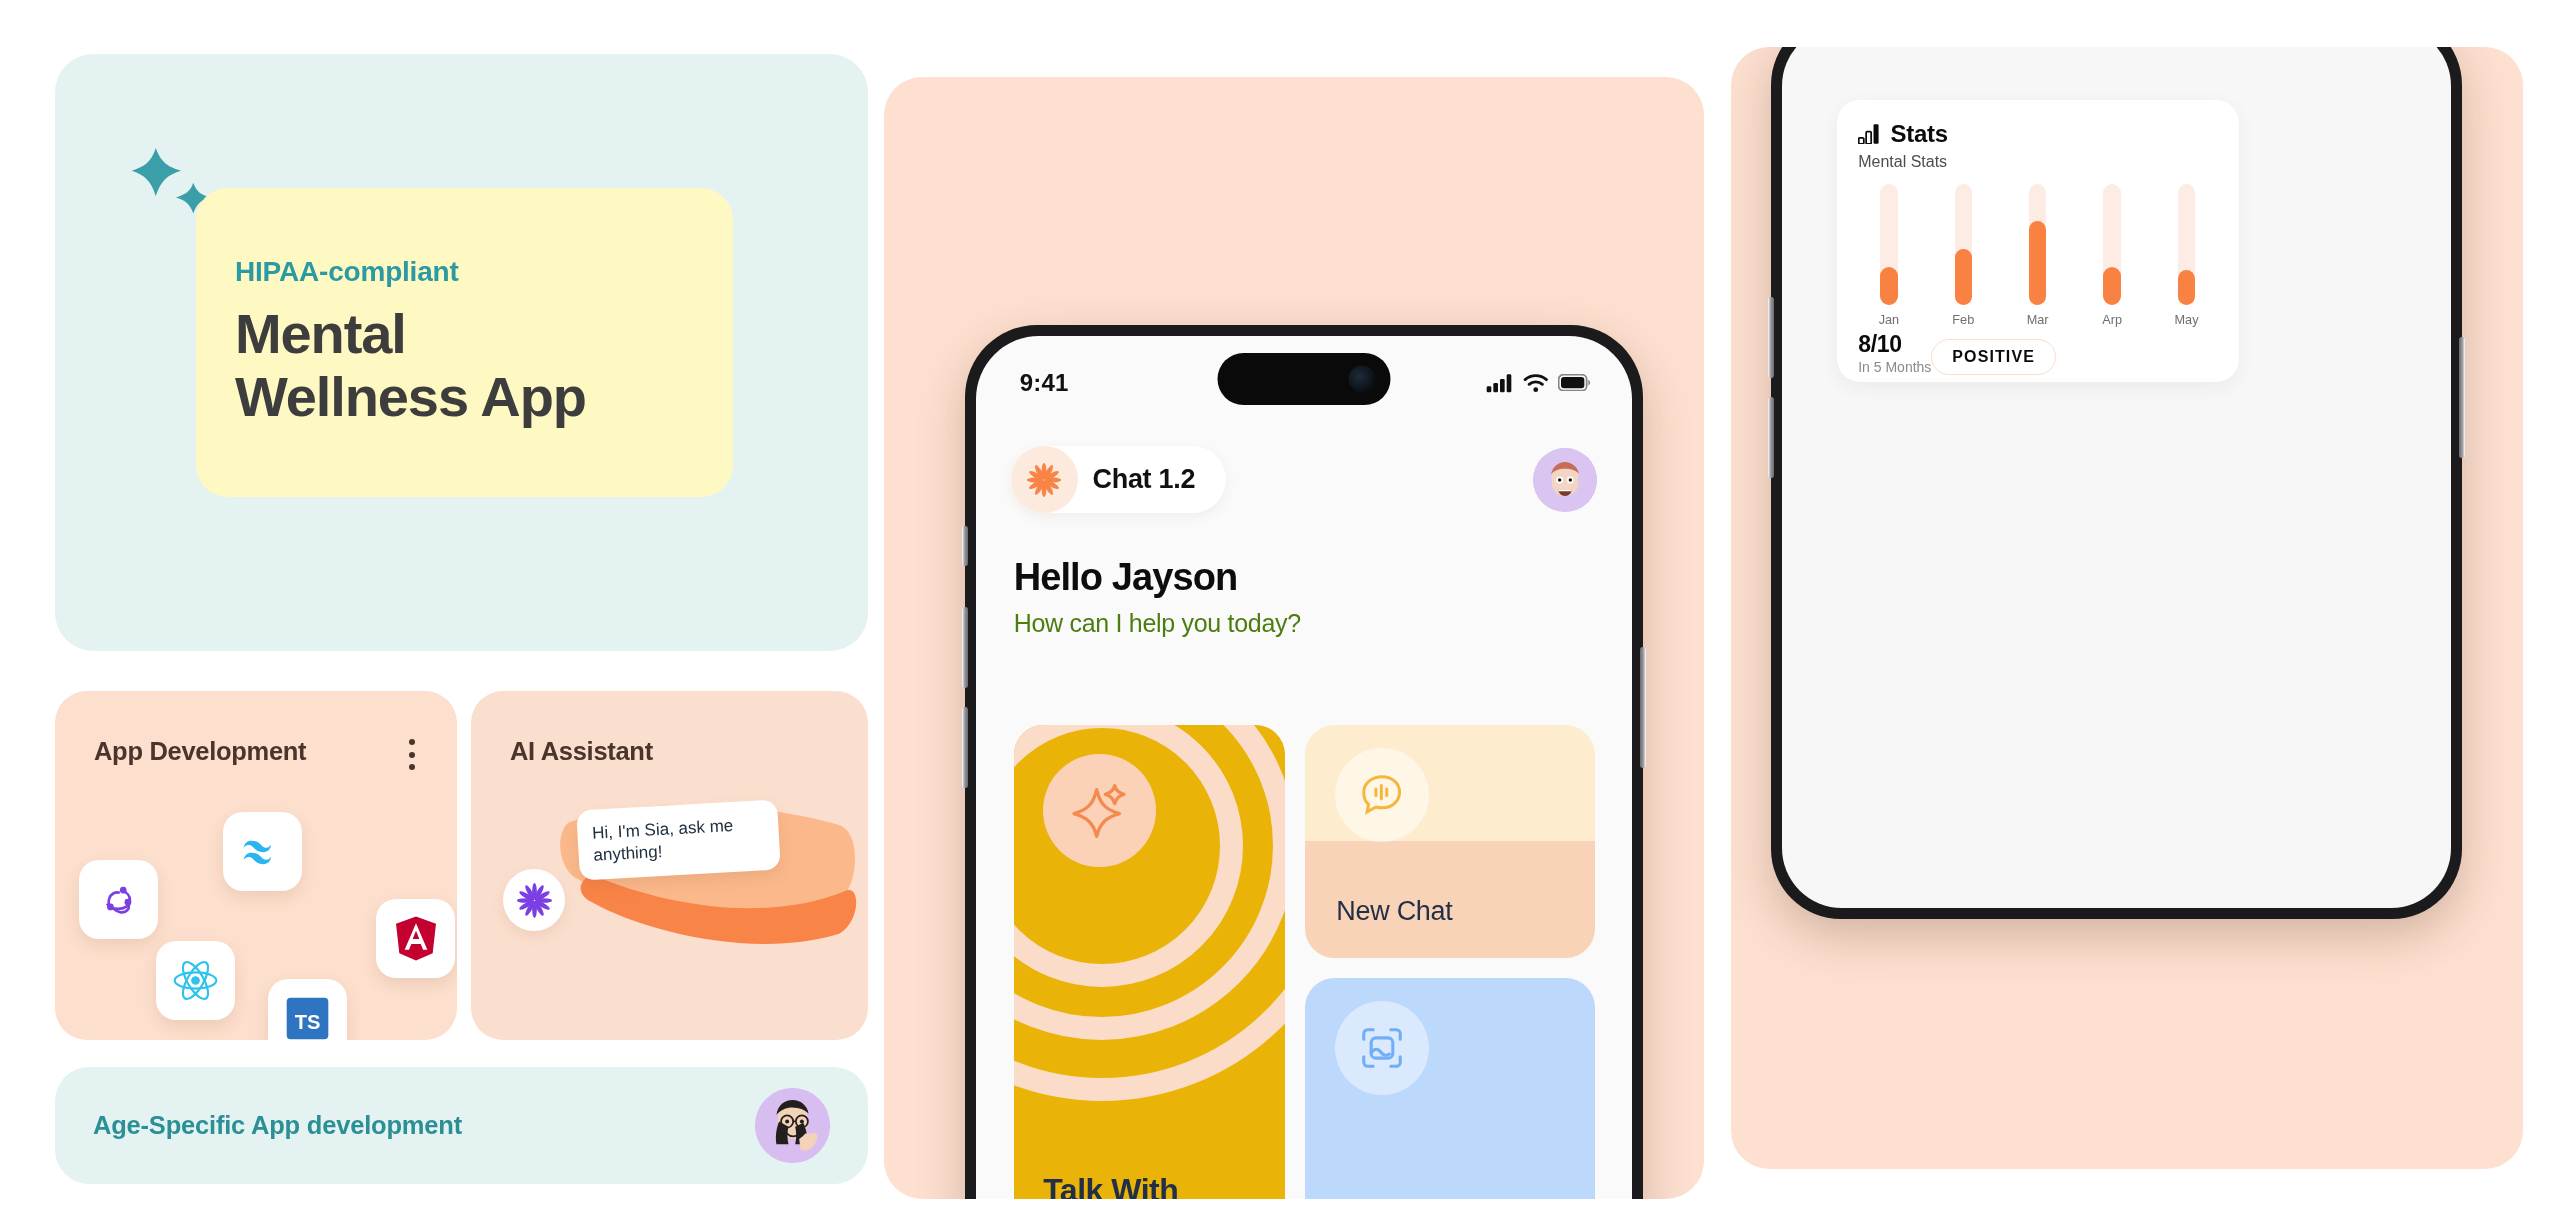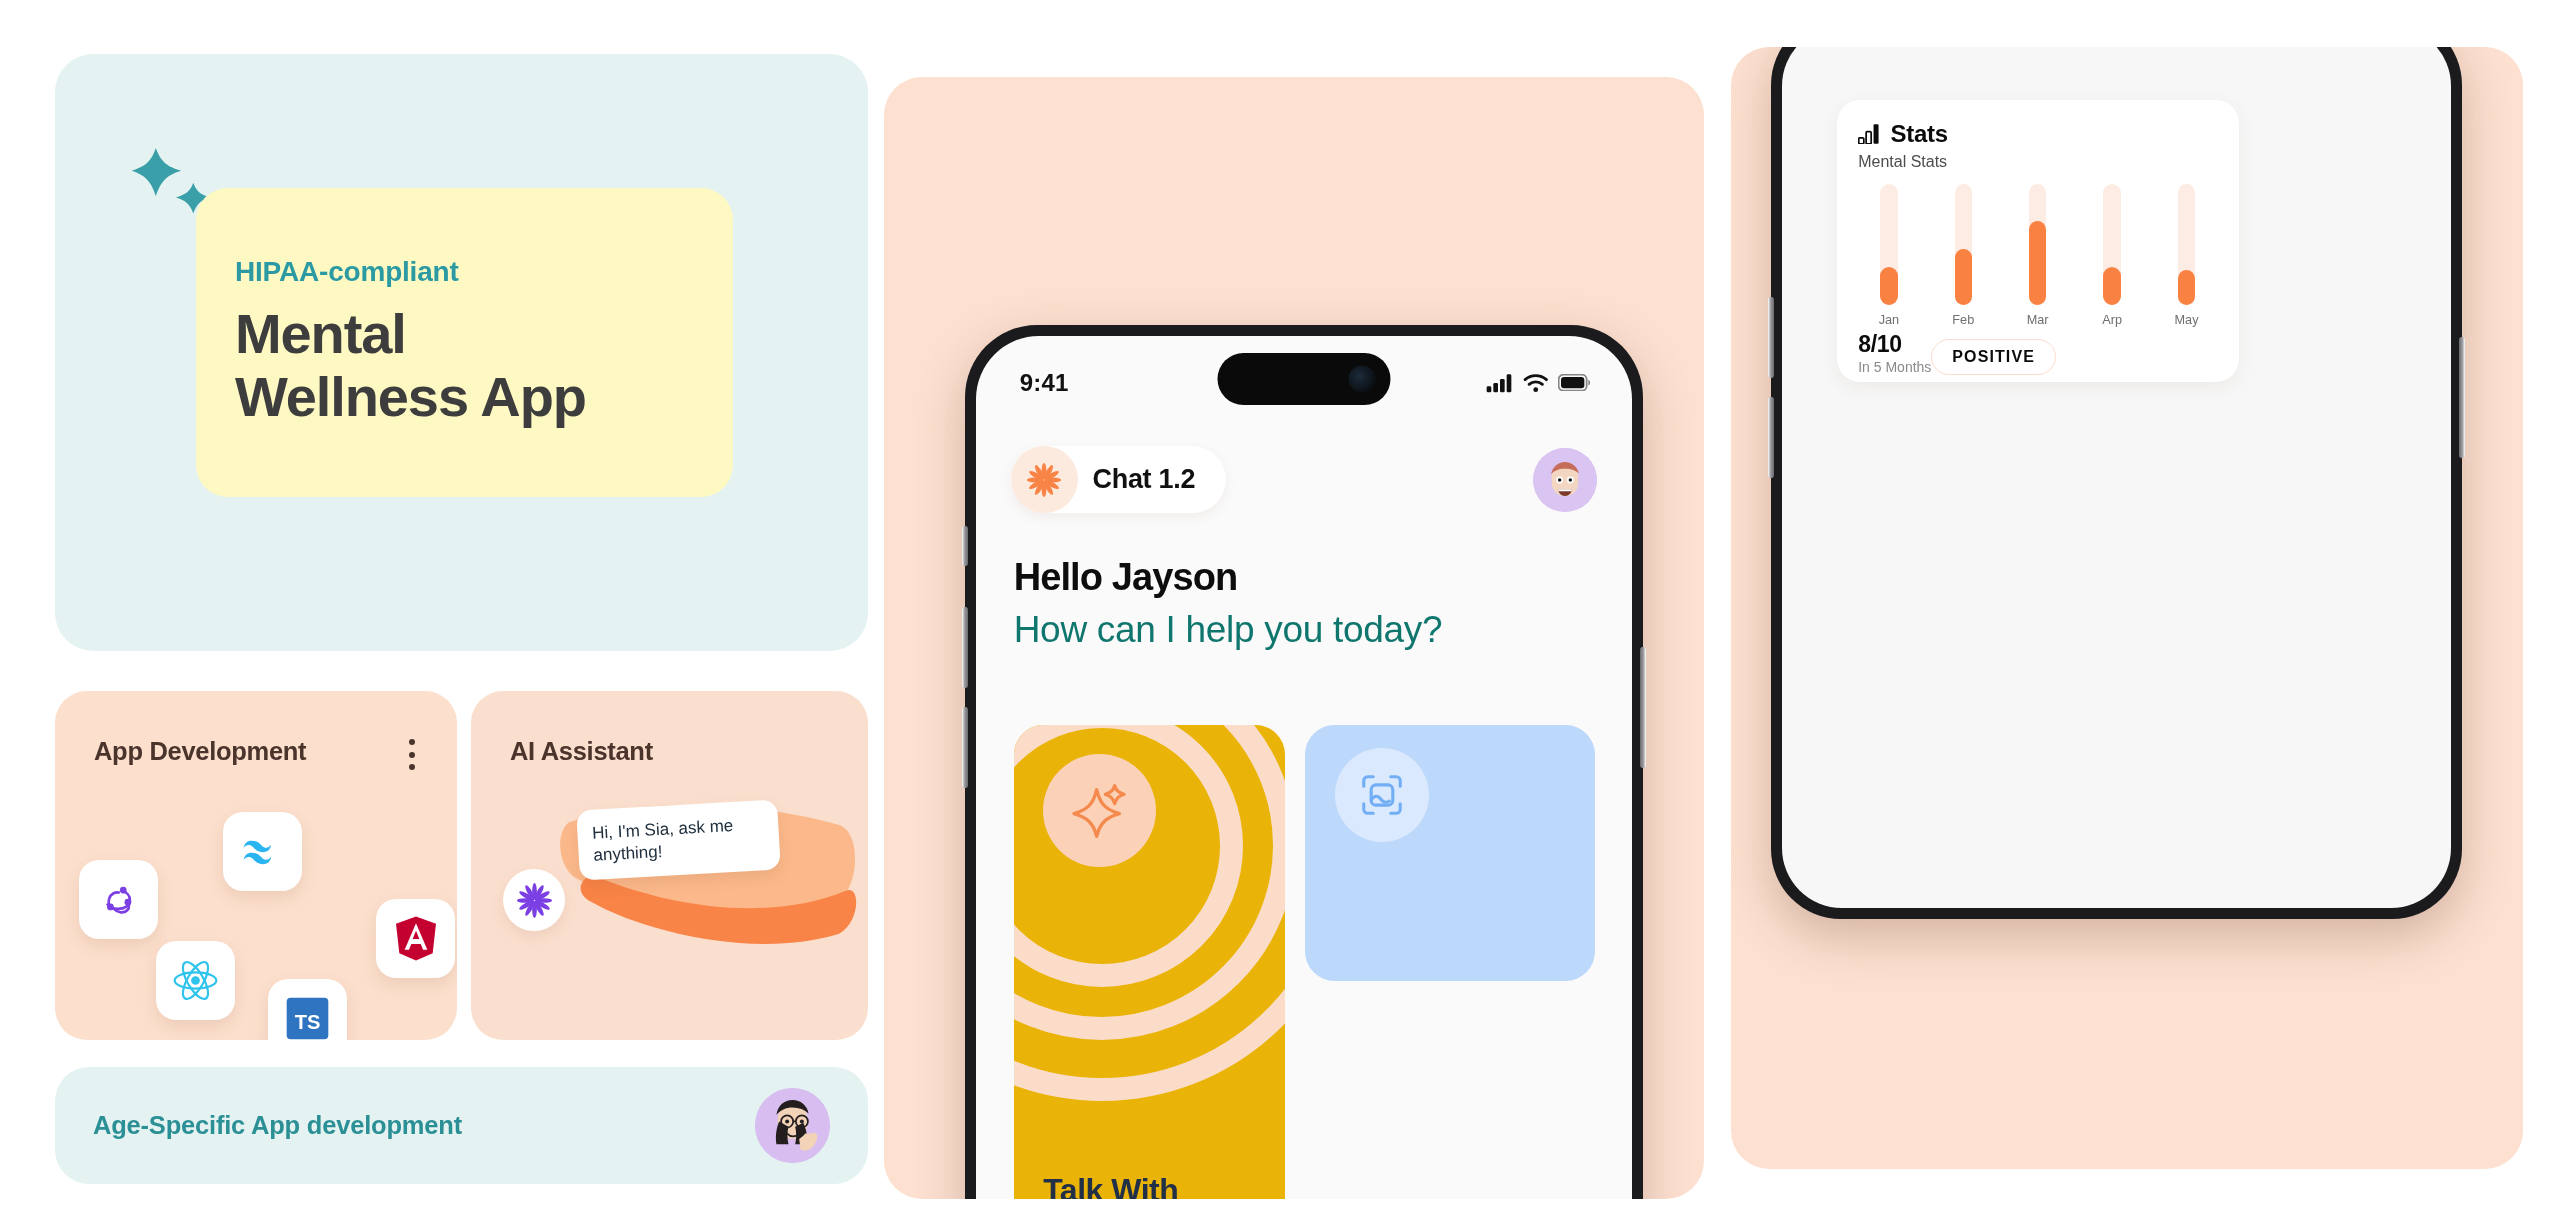--- a/index.html
+++ b/index.html
@@ -157,21 +157,21 @@
   .memoji-sm {
     width:64px; height:64px; border-radius:50%; background:#d9c4f2;
     display:flex; align-items:center; justify-content:center; overflow:hidden;
   }
 
   .greet { position:absolute; left:38px; top:221px; }
   .greet-title {
     font-size:38px; font-weight:700; color:#0d0d0d; letter-spacing:-0.9px;
     line-height:1.1; margin-bottom:10.7px;
   }
-  .greet-sub { font-size:37px; color:#0f766e; letter-spacing:-0.3px; }
+  .greet-sub { font-size:25px; color:#4d7c0f; letter-spacing:-0.3px; }
 
   .tiles { position:absolute; left:38px; top:389px; width:calc(100% - 75px); display:flex; gap:20px; }
   .tile-talk {
     width:298px; height:510px; background:#eab308; border-radius:29.5px;
     position:relative; overflow:hidden; padding:38px;
   }
   .rings { position:absolute; left:-80px; top:-40px; width:510px; height:510px; }
   .ring { position:absolute; border-radius:50%; border:23px solid #fbdcc8; }
   .r1 { left:27px;  top:20px;  width:282px; height:282px; }
   .r2 { left:-27px; top:-34px; width:389px; height:389px; }
@@ -495,20 +495,30 @@
             <div class="sparkle-circle">
               <svg width="64" height="64" viewBox="0 0 96 96" fill="none" stroke="#f58a4e" stroke-width="5" stroke-linejoin="round">
                 <path d="M40 20 C45 42, 54 50, 74 56 C54 62, 45 70, 40 90 C35 70, 26 62, 6 56 C26 50, 35 42, 40 20 Z" transform="translate(3,-4)"></path>
                 <path d="M74 12 C76 20, 80 23, 88 25 C80 27, 76 31, 74 39 C72 31, 68 27, 60 25 C68 23, 72 20, 74 12 Z" transform="translate(-4,-2)"></path>
               </svg>
             </div>
             <div class="tile-talk-label">Talk With</div>
           </div>
 
           <div class="tile-col">
+            <div class="tile-newchat">
+              <div class="wash"></div>
+              <div class="tile-icon-circle">
+                <svg width="50" height="50" viewBox="0 0 74 74" fill="none" stroke="#f5b63a" stroke-width="4.4" stroke-linecap="round">
+                  <path d="M37 10c15 0 26 10 26 23s-11 23-26 23c-3 0-6-.4-9-1.2L15 62l2-11c-5-4-7-10-7-18C10 20 22 10 37 10Z"></path>
+                  <path d="M28 28v10M36 23v20M44 28v10"></path>
+                </svg>
+              </div>
+              <div class="tile-newchat-label">New Chat</div>
+            </div>
 
             <div class="tile-scan">
               <div class="tile-icon-circle">
                 <svg width="50" height="50" viewBox="0 0 74 74" fill="none" stroke="#72aef5" stroke-width="4.6" stroke-linecap="round">
                   <path d="M10 24v-8a6 6 0 0 1 6-6h8"></path>
                   <path d="M64 24v-8a6 6 0 0 0-6-6h-8"></path>
                   <path d="M10 50v8a6 6 0 0 0 6 6h8"></path>
                   <path d="M64 50v8a6 6 0 0 1-6 6h-8"></path>
                   <rect x="21" y="22" width="32" height="30" rx="7"></rect>
                   <path d="M21 44c5-7 10-7 15 0 3 4 8 5 12 2"></path>

